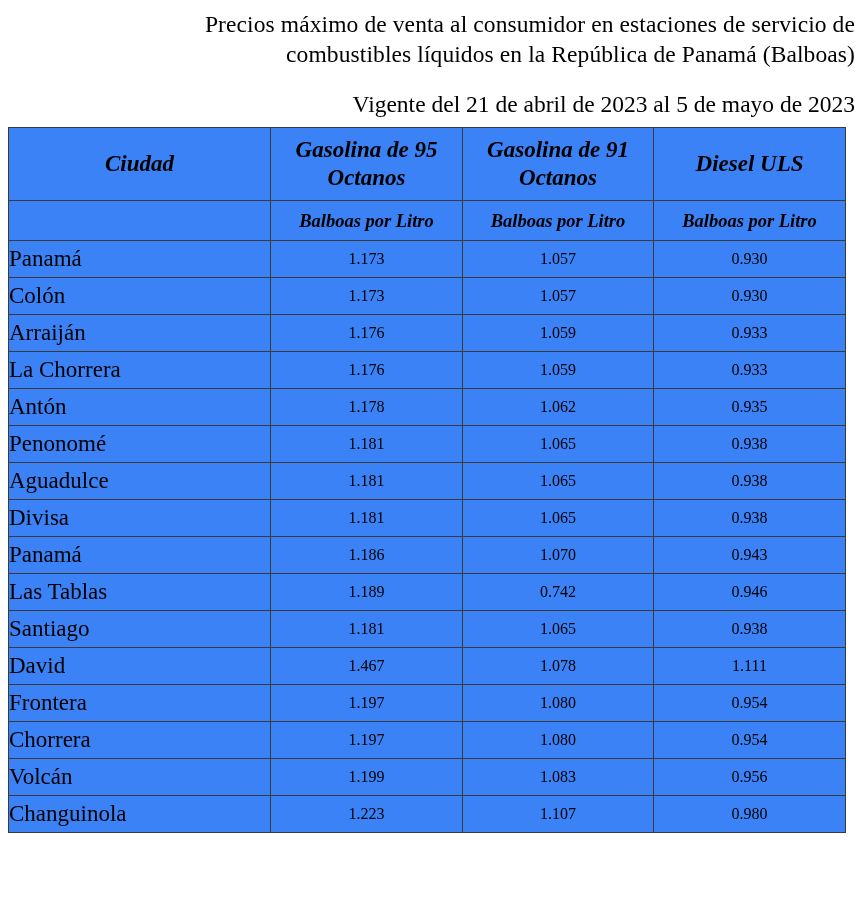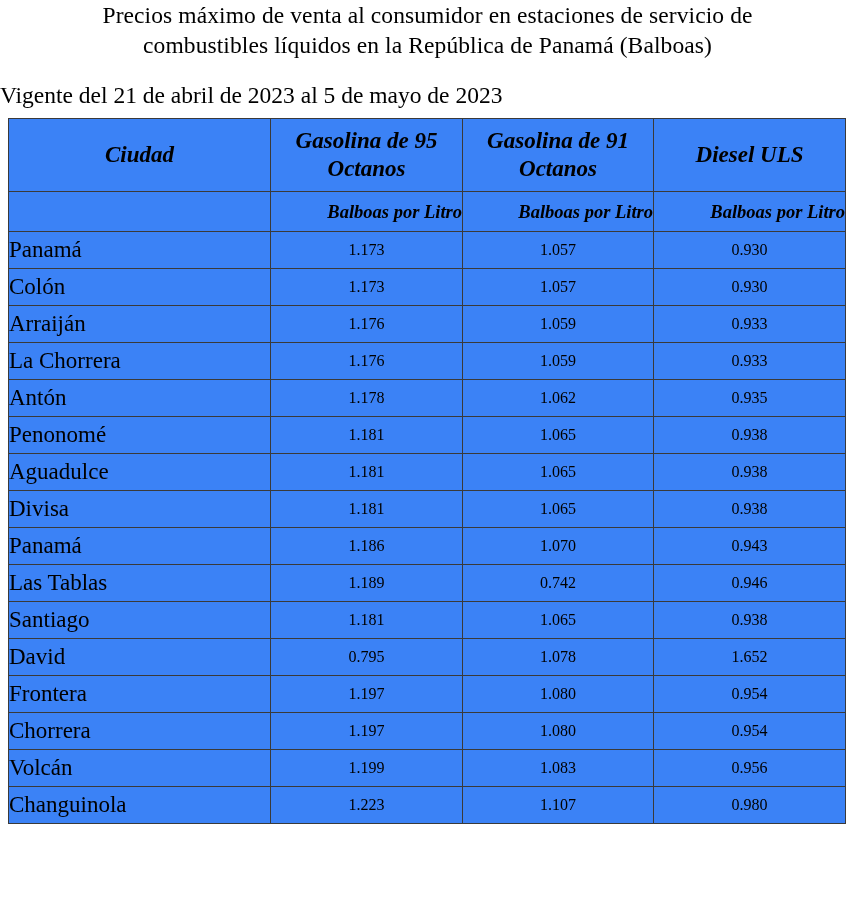--- a/index.html
+++ b/index.html
@@ -16,30 +16,31 @@
   }
   .page {
     position: relative;
     width: 855px;
     height: 917px;
     box-sizing: border-box;
   }
 
   
   .title-block {
-    text-align: center;
+    text-align: right;
+    padding-top: 9px;
   }
   .title-line {
     font-size: 23.5px;
     line-height: 30px;
     font-weight: 400;
     letter-spacing: 0.1px;
   }
   .subtitle {
-    text-align: left;
+    text-align: right;
     font-size: 23.5px;
     line-height: 30px;
     font-weight: 400;
     margin-top: 20px;
     margin-bottom: 8px;
   }
 
   
   .table-wrap {
     padding: 0 10px 0 8px;
@@ -65,21 +66,21 @@
     height: 72px;
     text-align: center;
     font-style: italic;
     font-weight: bold;
     font-size: 23px;
     line-height: 28px;
     padding: 2px 6px;
   }
   .hdr-sub {
     height: 39px;
-    text-align: right;
+    text-align: center;
     font-style: italic;
     font-weight: bold;
     font-size: 18.5px;
     line-height: 22px;
     padding: 1px 4px;
   }
   .hdr-sub.empty { }
 
   td.city {
     height: 36px;
@@ -199,23 +200,23 @@
             <td class="num">0.946</td>
           </tr>
           <tr>
             <td class="city">Santiago</td>
             <td class="num">1.181</td>
             <td class="num">1.065</td>
             <td class="num">0.938</td>
           </tr>
           <tr>
             <td class="city">David</td>
-            <td class="num">0.795</td>
+            <td class="num">1.467</td>
             <td class="num">1.078</td>
-            <td class="num">1.652</td>
+            <td class="num">1.111</td>
           </tr>
           <tr>
             <td class="city">Frontera</td>
             <td class="num">1.197</td>
             <td class="num">1.080</td>
             <td class="num">0.954</td>
           </tr>
           <tr>
             <td class="city">Chorrera</td>
             <td class="num">1.197</td>

